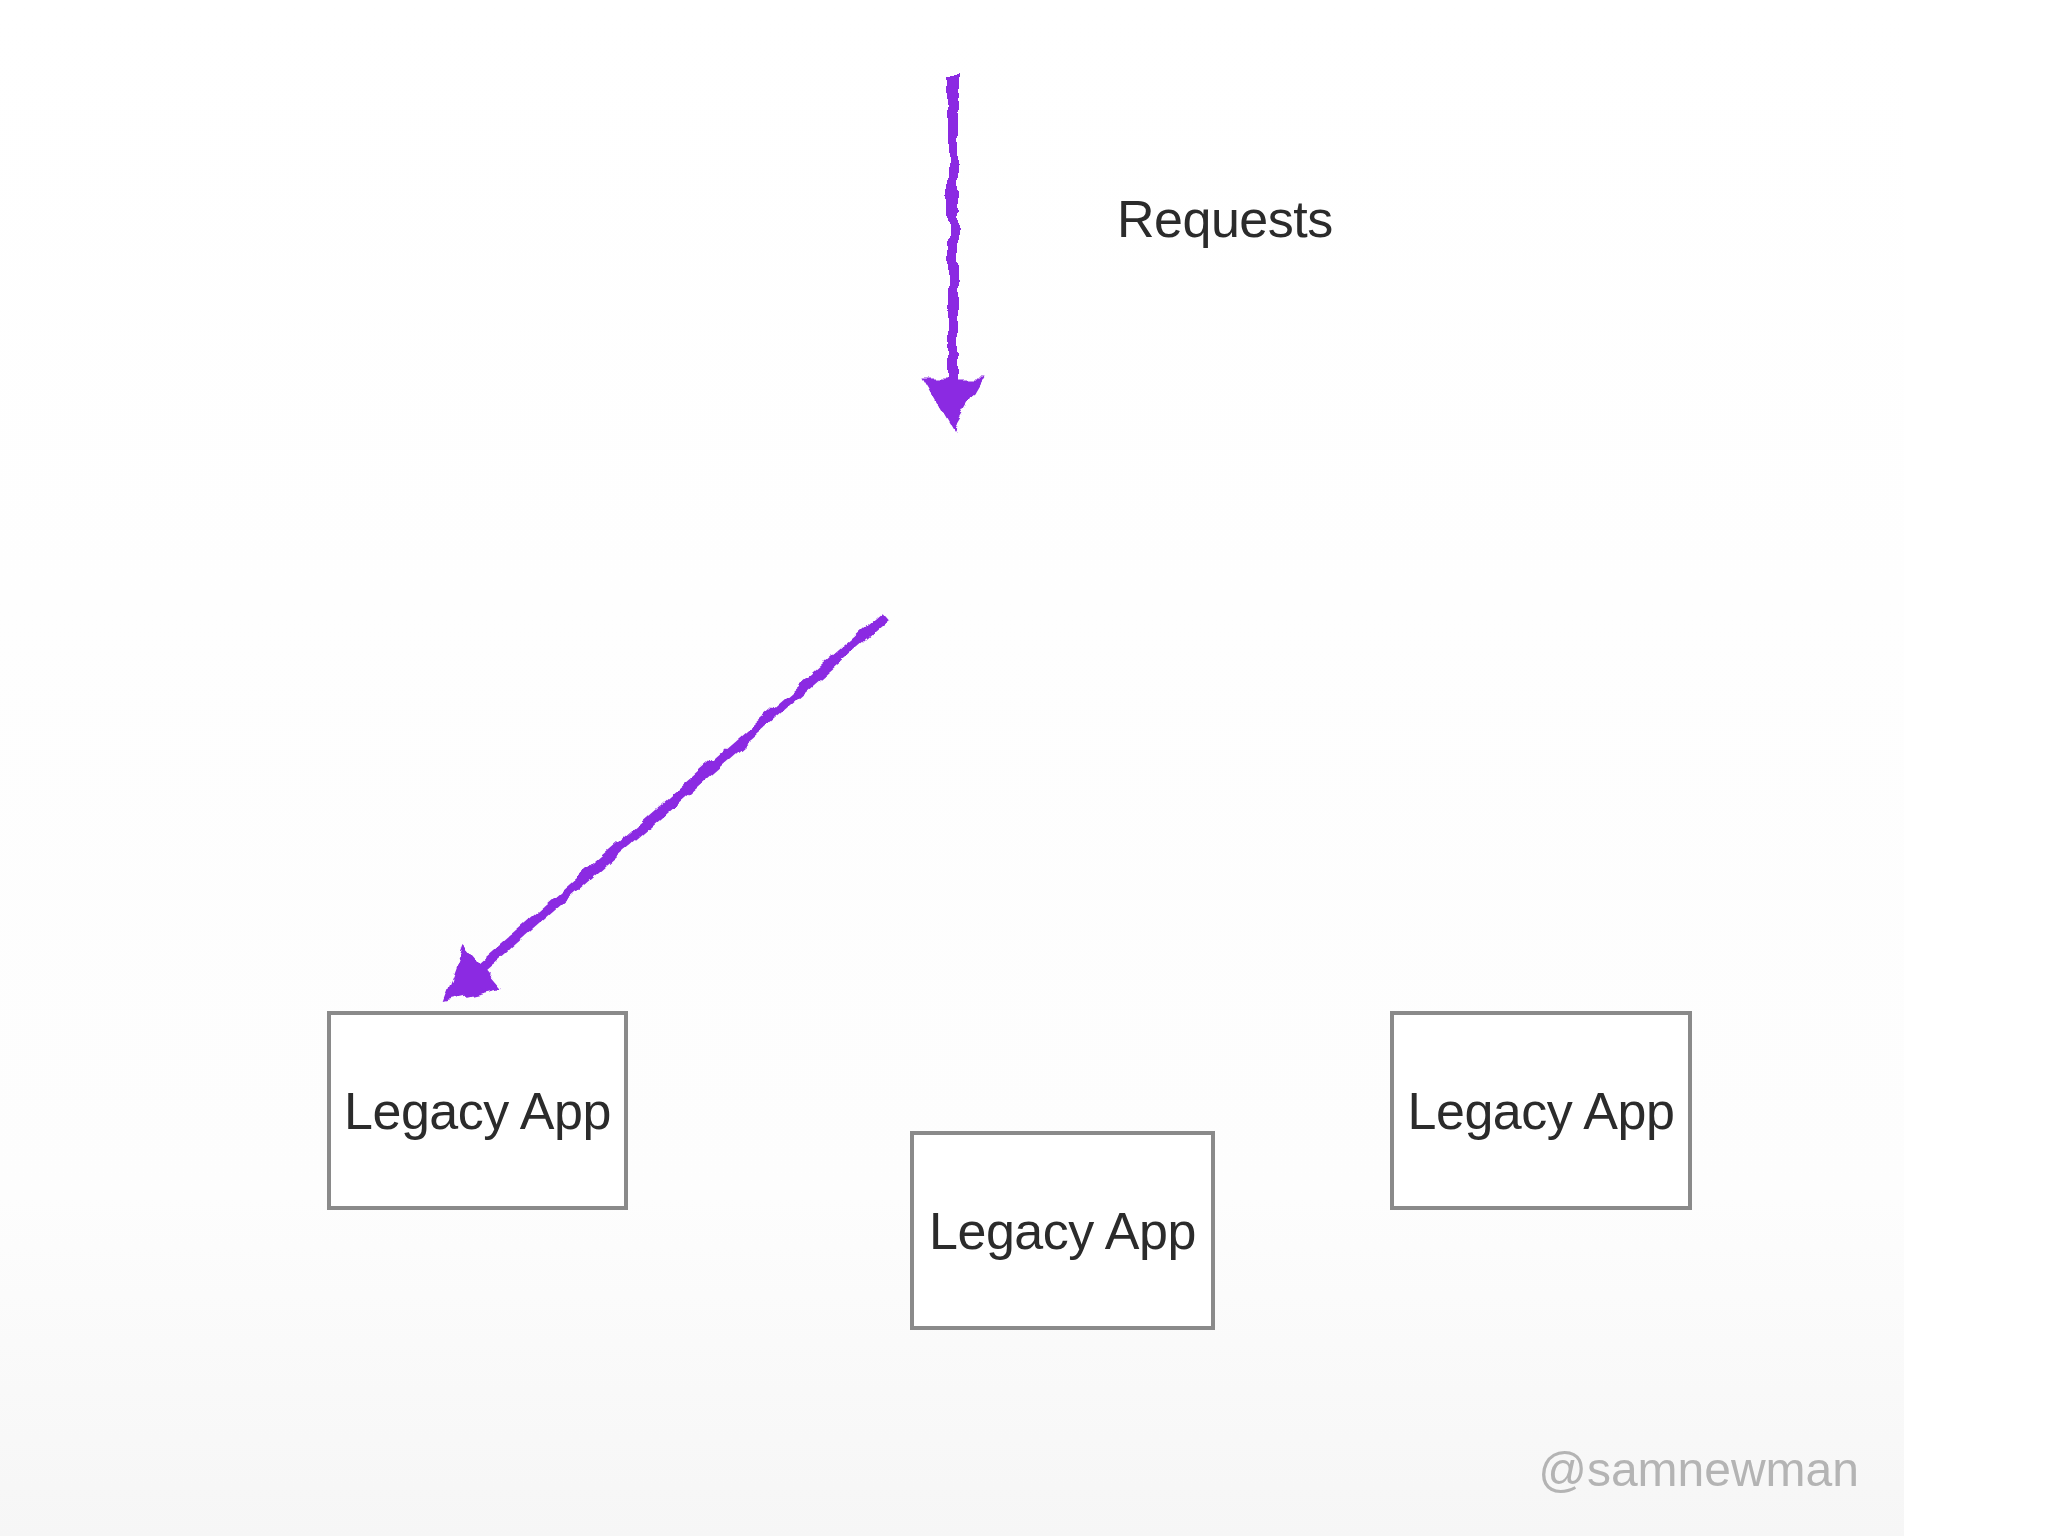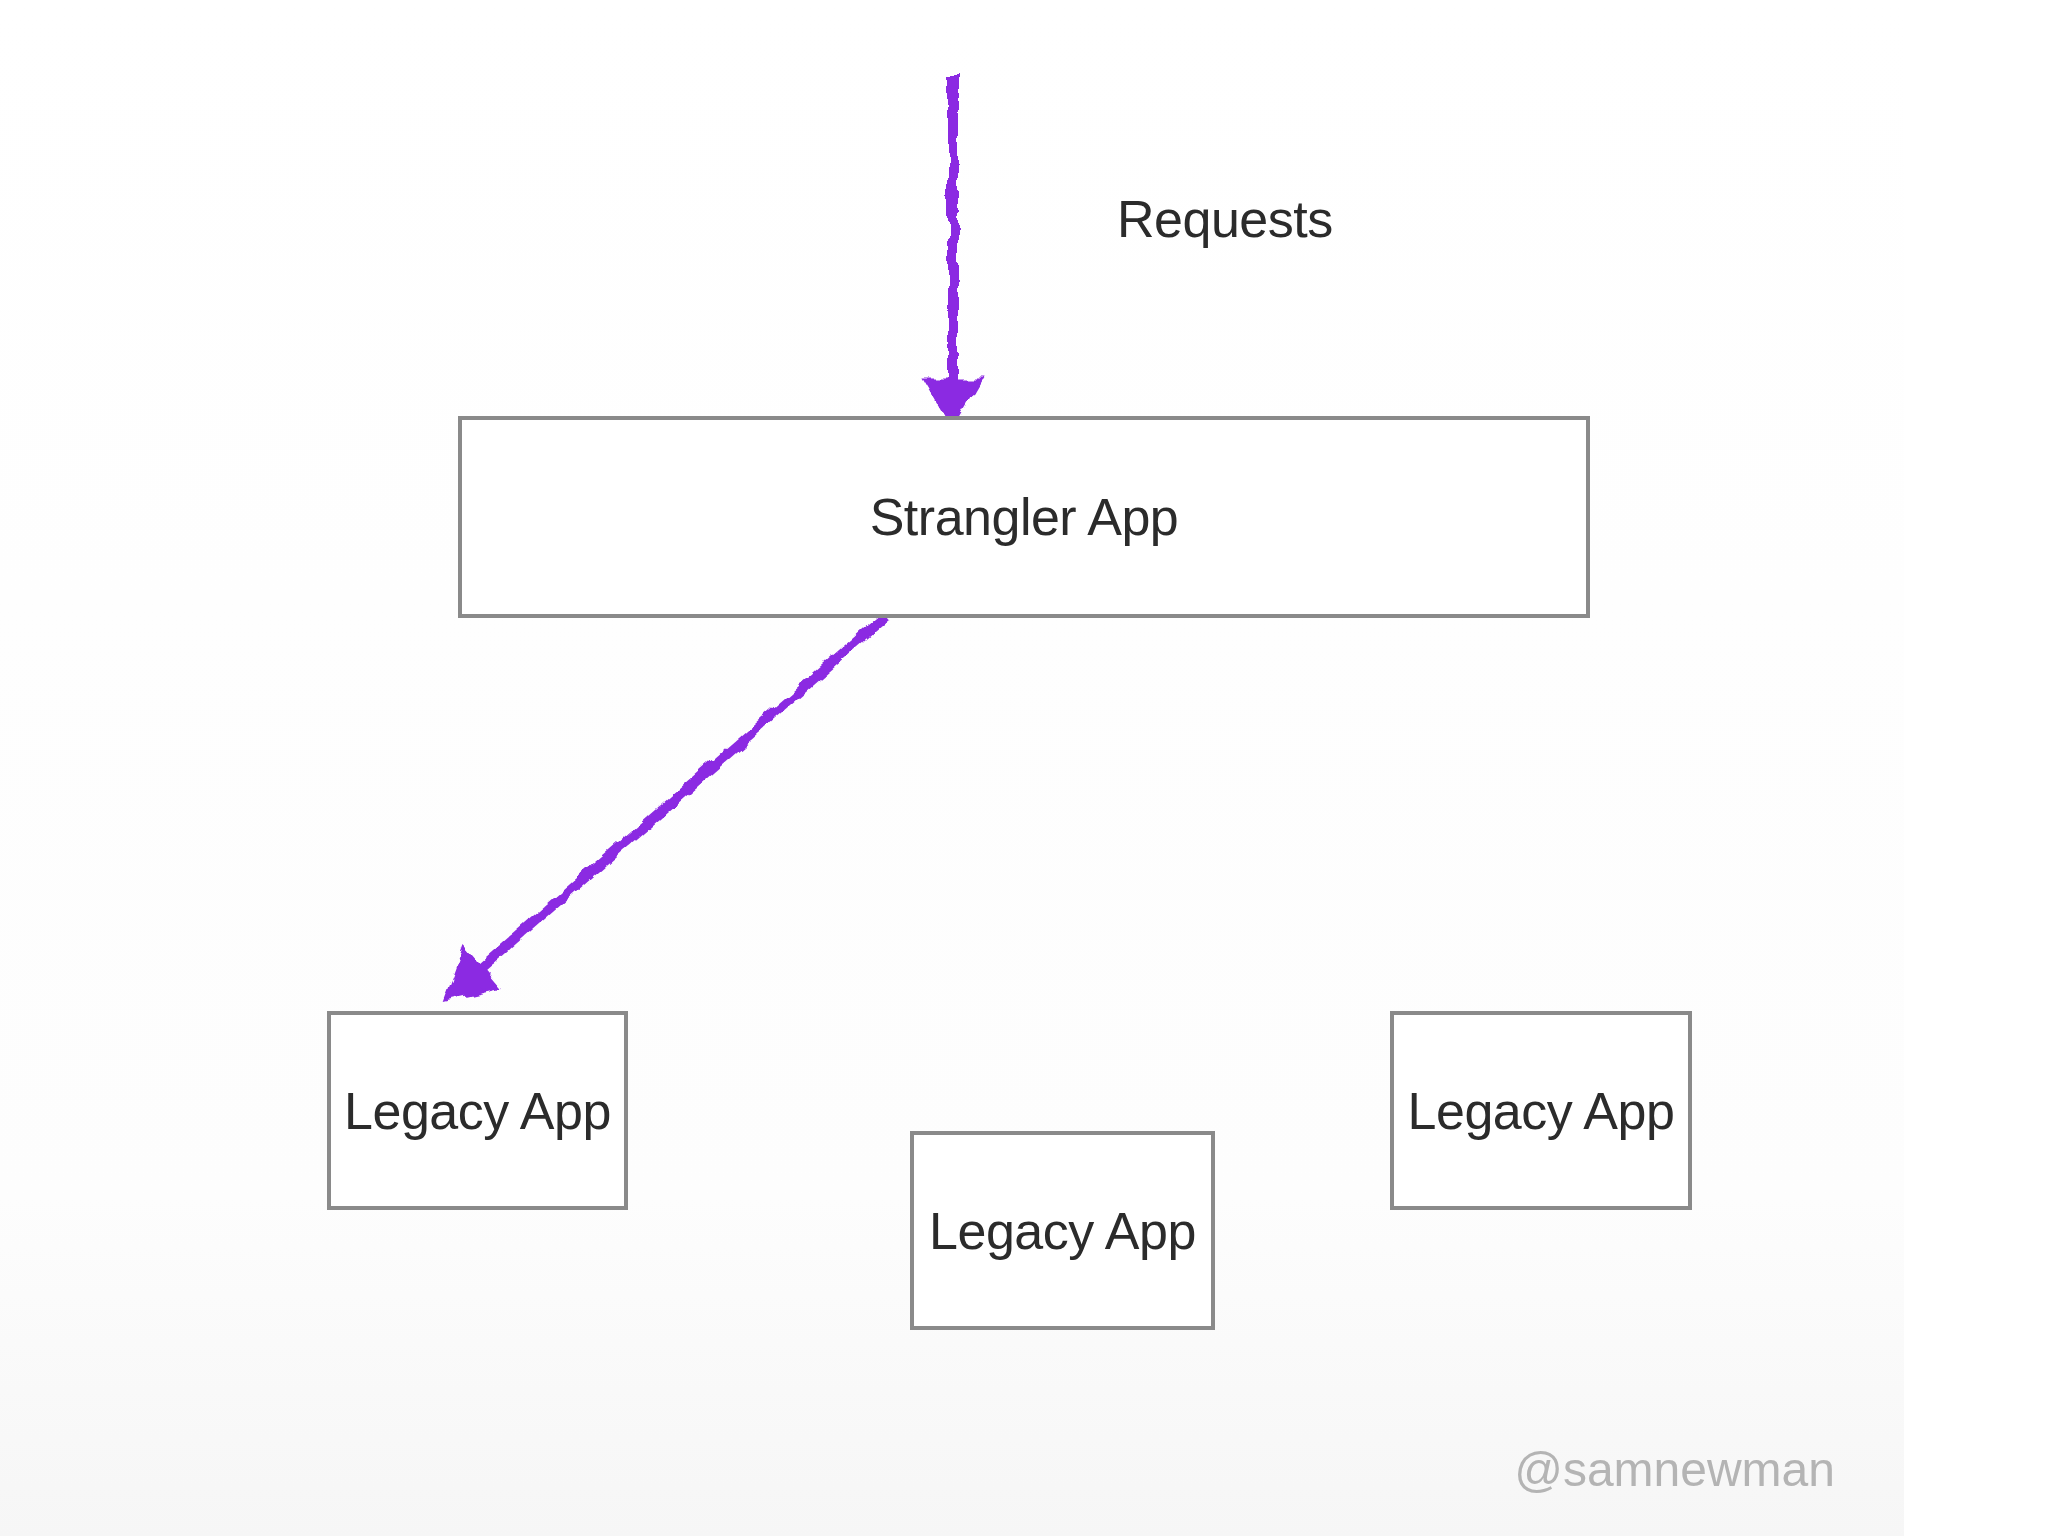--- a/index.html
+++ b/index.html
@@ -70,21 +70,21 @@
   .footer-text {
     position: absolute;
     top: 1444px;
     font-size: 48px;
     font-weight: 300;
     line-height: 1.1;
     color: var(--color-footer_text, #b4b4b4);
     white-space: nowrap;
   }
   .footer-left  { left: 55px; }
-  .footer-right { right: 69px; margin-left: 8px; }
+  .footer-right { right: 45px; margin-left: 8px; }
 </style>
 </head>
 <body>
 
 <div class="canvas">
 
   <svg class="arrows" viewBox="0 0 2048 1536" xmlns="http://www.w3.org/2000/svg">
     <defs>
       <filter id="rough" x="-30%" y="-30%" width="160%" height="160%">
         <feTurbulence type="fractalNoise" baseFrequency="0.045" numOctaves="3" seed="7" result="noise"></feTurbulence>
@@ -98,23 +98,20 @@
     </g>
 
     <g filter="url(#rough)">
       <line class="arrow-stroke" x1="886" y1="616" x2="474" y2="974"></line>
       <polygon class="arrow-head" points="445,1000 464,948 498,988"></polygon>
     </g>
   </svg>
 
   <div class="requests-label">Requests</div>
 
-  <div class="box box-strangler">
-    <span class="node-label">Strangler App</span>
-  </div>
 
   <div class="box box-legacy-1">
     <span class="node-label">Legacy App</span>
   </div>
 
   <div class="box box-legacy-2">
     <span class="node-label">Legacy App</span>
   </div>
 
   <div class="box box-legacy-3">

